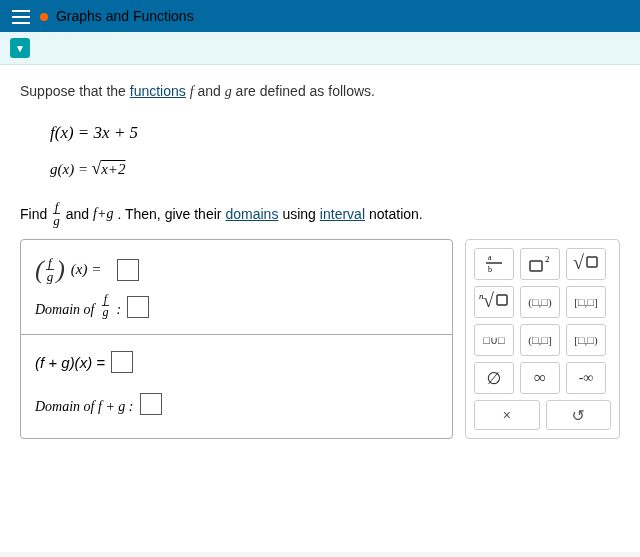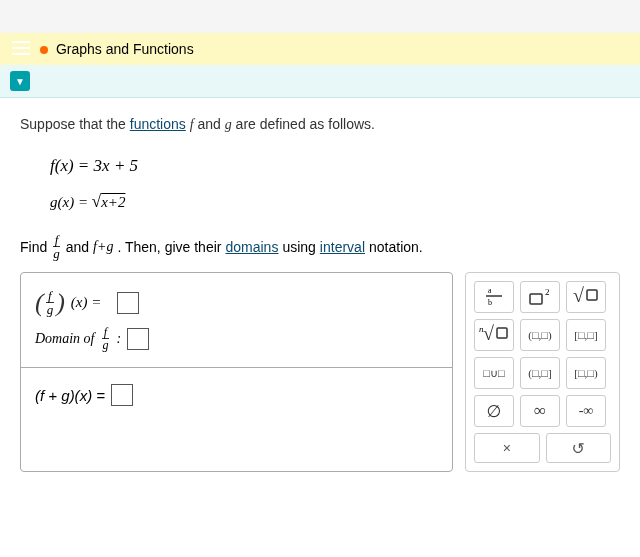--- a/index.html
+++ b/index.html
@@ -7,26 +7,25 @@
       font-family: Arial, sans-serif;
       font-size: 14px;
       background: #f5f5f5;
       width: 640px;
       height: 557px;
       overflow: hidden;
     }
 
     
     .header {
-      background: #fef9c3;
+      background: #0369a1;
       padding: 8px 12px;
       display: flex;
-      align-items: flex-start;
+      align-items: flex-end;
       gap: 10px;
-      margin-top: 33px;
     }
     .hamburger-icon {
       display: flex;
       flex-direction: column;
       gap: 4px;
       cursor: pointer;
     }
     .hamburger-icon span {
       display: block;
       width: 18px;
@@ -157,21 +156,21 @@
     }
     .answer-box {
       display: inline-block;
       width: 22px;
       height: 22px;
       border: 1.5px solid #555;
       background: white;
     }
     .domain-row {
       display: flex;
-      align-items: center;
+      align-items: flex-end;
       gap: 6px;
       margin-top: 10px;
       font-family: 'Times New Roman', serif;
       font-style: italic;
       font-size: 14px;
     }
 
     
     .paren-frac {
       display: inline-flex;
@@ -323,20 +322,24 @@
           <span>:</span>
           <div class="answer-box"></div>
         </div>
       </div>
 
       <div class="answer-section">
         <div class="answer-row">
           <span style="font-family:Liberation Sans, sans-serif; font-style:italic;">(<i>f</i> + <i>g</i>)(<i>x</i>) =</span>
           <div class="answer-box"></div>
         </div>
+        <div class="domain-row" style="margin-top: 20px;">
+          <span style="font-family:'Times New Roman',serif; font-style:italic;">Domain of <i>f</i> + <i>g</i> :</span>
+          <div class="answer-box"></div>
+        </div>
       </div>
 
     </div>
 
     <div class="symbol-keyboard">
 
       <div class="sym-row">
         <button class="sym-btn" title="fraction">
           <span>
             <svg width="22" height="22" viewBox="0 0 22 22">

